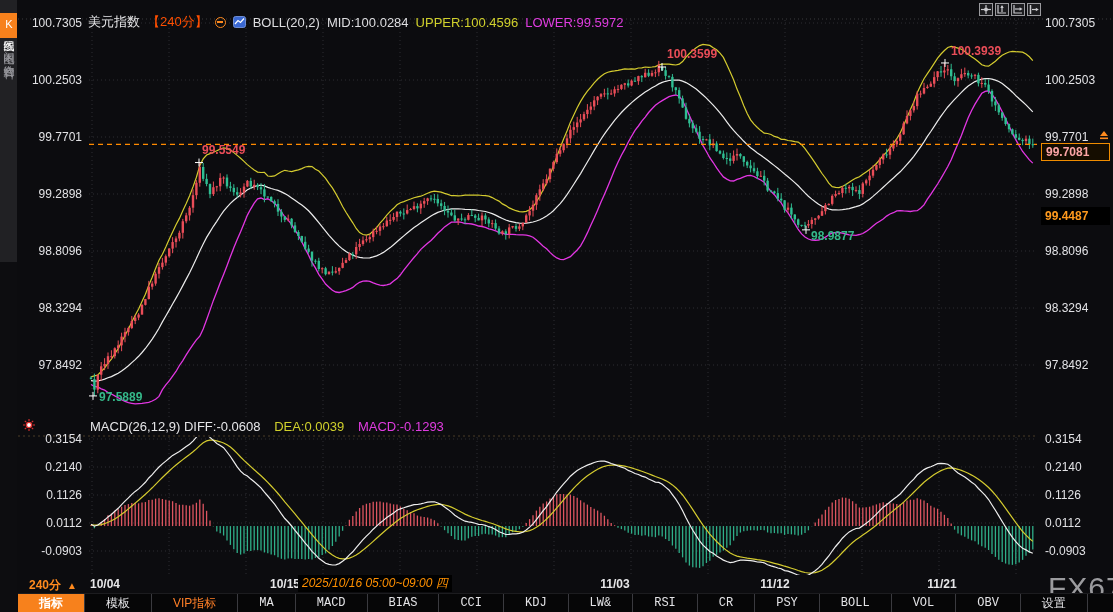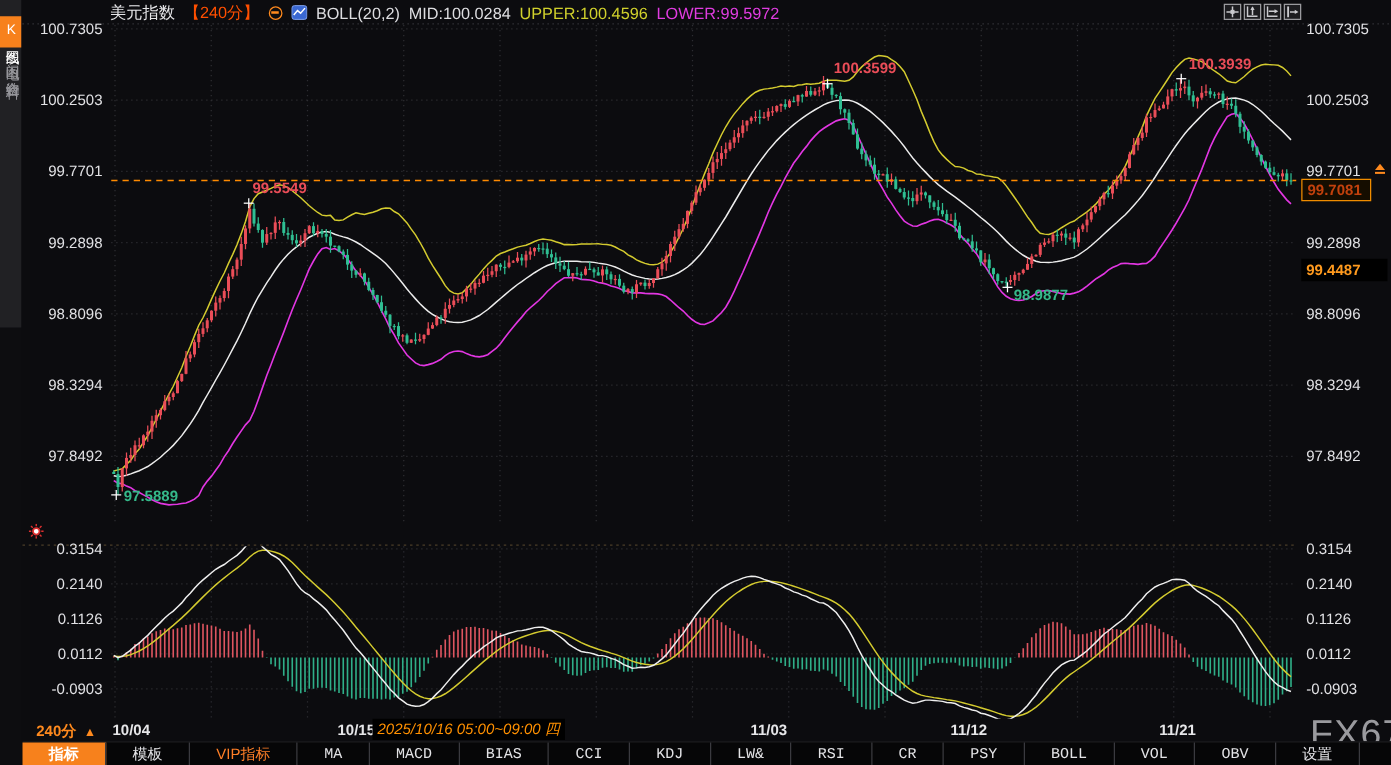--- a/index.html
+++ b/index.html
@@ -6,21 +6,21 @@
   *{box-sizing:border-box;}
   #app{position:relative;width:1113px;height:612px;background:#0c0c0f;overflow:hidden;
        font-family:"Liberation Sans","DejaVu Sans",sans-serif;color:#e4e4e6;}
   
   #rail{position:absolute;left:0;top:0;width:17px;height:612px;background:#0d0d10;z-index:6;}
   #rail .strip{position:absolute;left:0;top:0;width:17px;height:262px;background:#212124;}
   .vtab{position:relative;width:17px;padding:5px 0;writing-mode:vertical-rl;text-orientation:upright;
         text-align:center;font-size:11px;line-height:17px;color:#96969b;letter-spacing:1px;cursor:pointer;}
   .vtab.active{background:#f7811c;color:#fff;}
   
-  #hdr{position:absolute;left:88px;top:2px;height:16px;display:flex;align-items:center;gap:7px;
+  #hdr{position:absolute;left:88px;top:14px;height:16px;display:flex;align-items:center;gap:7px;
        font-size:13px;white-space:nowrap;z-index:5;}
   .hd-title{color:#e6e6e8;}
   .hd-tf{color:#ff4f00;}
   .hd-collapse{width:11px;height:11px;border:1.5px solid #ff8a1e;border-radius:50%;position:relative;display:inline-block;}
   .hd-collapse::after{content:"";position:absolute;left:1.5px;right:1.5px;top:3.5px;height:1.5px;background:#ff8a1e;}
   .hd-mid{color:#dddde0;}
   .hd-upper{color:#d0d02c;}
   .hd-lower{color:#e03ce0;}
   
   #tools{position:absolute;left:979px;top:3px;display:flex;gap:2px;z-index:6;}
@@ -30,22 +30,22 @@
   #macdhdr .w{color:#e6e6e8;} #macdhdr .y{color:#d0d02c;margin-left:10px;} #macdhdr .m{color:#e03ce0;margin-left:10px;}
   #alert{position:absolute;left:23px;top:419px;z-index:5;}
   
   .tick{position:absolute;font-size:12px;font-weight:500;color:#e2e2e5;z-index:4;}
   .tick.l{width:64px;text-align:right;left:18px;}
   .tick.r{left:1045px;text-align:left;}
   .datelab{position:absolute;top:577px;font-size:12px;font-weight:700;color:#e6e6e8;z-index:3;transform:translateX(-50%);}
   .marker{position:absolute;font-size:12px;font-weight:700;z-index:4;}
   .marker.red{color:#ea4d58;} .marker.green{color:#35b98a;}
   
-  #pricebox{position:absolute;left:1041px;top:143px;width:56px;height:18px;border:1px solid #f08c00;
-            background:#150d00;color:#c2410c;font-size:12px;font-weight:700;line-height:16px;padding-left:4px;z-index:6;}
+  #pricebox{position:absolute;left:1041px;top:143px;width:69px;height:18px;border:1px solid #f08c00;
+            background:#150d00;color:#fca5a5;font-size:12px;font-weight:700;line-height:16px;padding-left:4px;z-index:6;}
   #prevbox{position:absolute;left:1041px;top:171px;width:69px;height:18px;background:#000;
            color:#ff9a1e;font-size:12px;font-weight:700;line-height:18px;padding-left:4px;z-index:6;margin-top:36px;}
   #upArrow{position:absolute;left:1099px;top:131px;z-index:7;}
   
   #tfctl{position:absolute;left:29px;top:577px;font-size:12px;font-weight:700;color:#ff8a1e;z-index:4;cursor:pointer;}
   #tfctl .tri{font-size:10px;margin-left:6px;}
   #tooltip{position:absolute;left:298px;top:575px;height:17px;background:#000;color:#ff9000;
            font-size:12px;line-height:17px;padding:0 4px;white-space:nowrap;z-index:5;font-style:italic;}
   #watermark{position:absolute;left:1048px;top:571px;font-size:30px;color:#b4b4b8;opacity:.85;letter-spacing:1px;z-index:2;}
   #toolbar{position:absolute;left:18px;right:0;top:593px;height:19px;background:#060607;display:flex;
@@ -1029,20 +1029,25 @@
       <line x1="6" y1="0" x2="6" y2="2"></line>
         <line x1="6" y1="10" x2="6" y2="12"></line>
       <line x1="0" y1="6" x2="2" y2="6"></line>
         <line x1="10" y1="6" x2="12" y2="6"></line>
       <line x1="1.8" y1="1.8" x2="3.2" y2="3.2"></line>
         <line x1="8.8" y1="8.8" x2="10.2" y2="10.2"></line>
       <line x1="10.2" y1="1.8" x2="8.8" y2="3.2"></line>
         <line x1="1.8" y1="10.2" x2="3.2" y2="8.8"></line>
     </g>
   </svg>
+  <div id="macdhdr">
+    <span class="w">MACD(26,12,9)  DIFF:-0.0608</span>
+    <span class="y">DEA:0.0039</span>
+    <span class="m">MACD:-0.1293</span>
+  </div>
 
   <svg id="upArrow" width="10" height="10">
     <polygon points="5,0 1,5 9,5" fill="#ff8a1e"></polygon>
       <rect x="1" y="6.5" width="8" height="1.6" fill="#ff8a1e"></rect>
   </svg>
   <div id="pricebox">99.7081</div>
   <div id="prevbox">99.4487</div>
 
   <div id="tfctl">
     <span>240分</span><span class="tri">▲</span>

